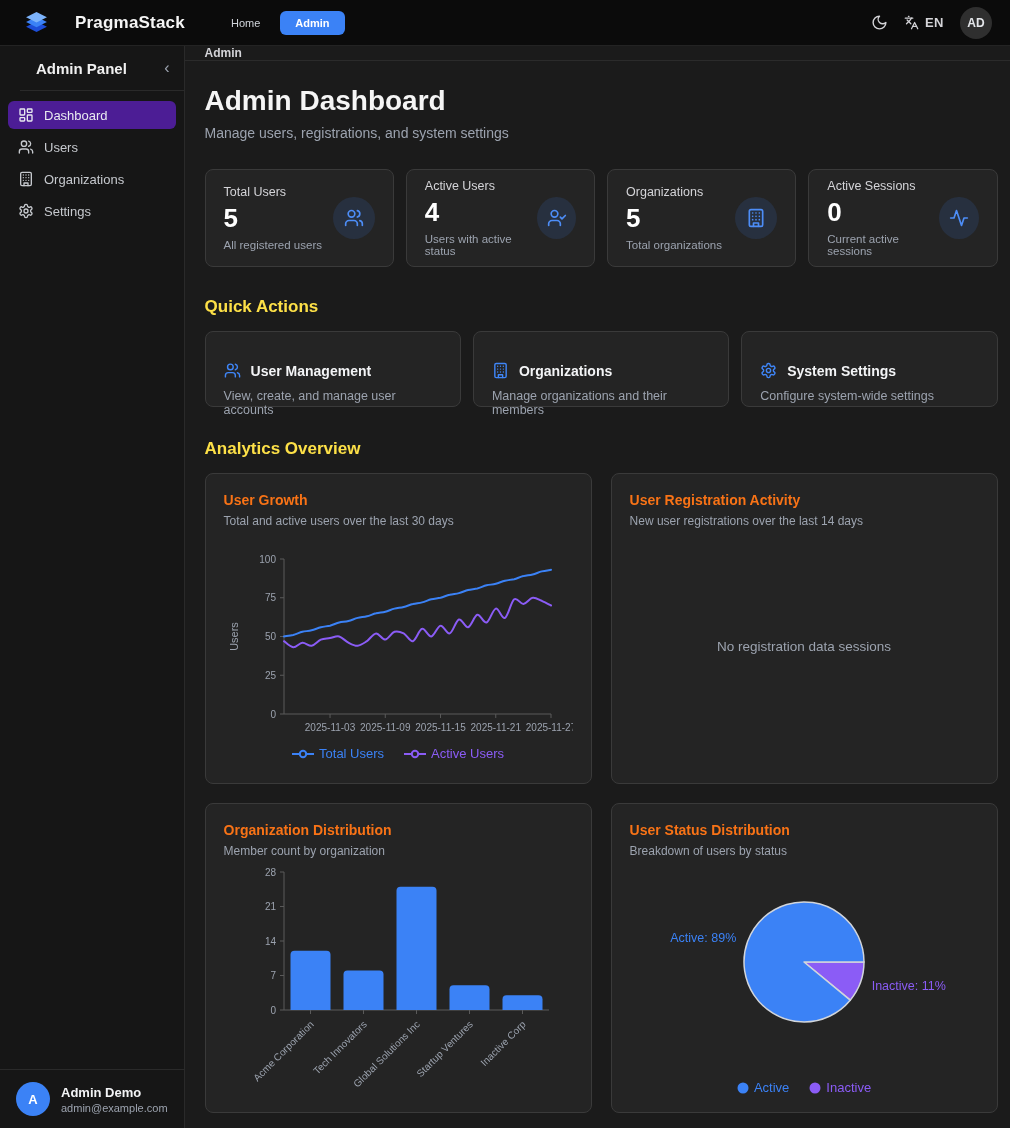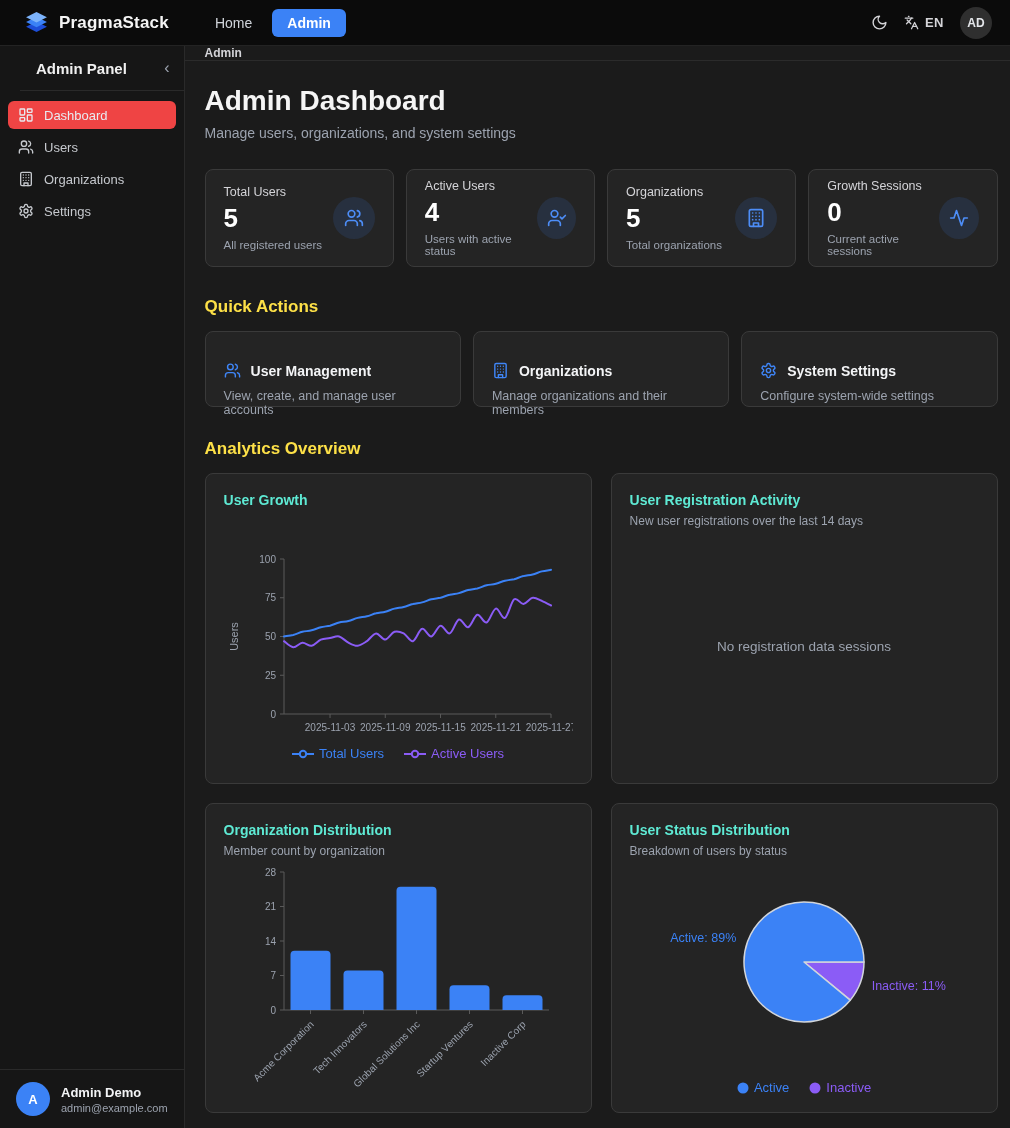--- a/index.html
+++ b/index.html
@@ -8,41 +8,41 @@
     font-family:"Liberation Sans","DejaVu Sans",sans-serif;
     background:#1b1b1b; color:#e5e7eb;
   }
   svg.ic { display:block; }
   
   .navbar {
     height:46px; background:#0b0b0b; border-bottom:1px solid #232323;
     display:flex; align-items:center; justify-content:space-between; padding:0 18px 0 24px;
   }
   .nav-left { display:flex; align-items:center; gap:36px; }
-  .brand { display:flex; align-items:center; gap:10px; }
+  .brand { display:flex; align-items:center; gap:26px; }
   .brand-name { font-size:17px; font-weight:bold; color:#f5f5f5; letter-spacing:.2px; }
   .nav-links { display:flex; align-items:center; gap:10px; }
-  .nav-link { font-size:14px; color:#d1d5db; text-decoration:none; padding:6px 10px; cursor:pointer; }
+  .nav-link { font-size:11px; color:#d1d5db; text-decoration:none; padding:6px 10px; cursor:pointer; }
   .nav-link.active { background:#3b82f6; color:#fff; border-radius:6px; padding:6px 15px; font-weight:bold; }
   .nav-right { display:flex; align-items:center; gap:16px; }
   .icon-btn { background:none; border:none; color:#d4d4d8; display:flex; align-items:center; gap:6px; cursor:pointer; font-size:13px; font-weight:bold; letter-spacing:.5px; }
   .avatar { width:32px; height:32px; border-radius:50%; background:#2f2f2f; color:#e5e7eb;
     display:flex; align-items:center; justify-content:center; font-size:12px; font-weight:bold; cursor:pointer; }
   
   .shell { display:flex; height:1082px; }
   .sidebar { width:190px; background:#161616; border-right:1px solid #2a2a2a; display:flex; flex-direction:column; }
   .sidebar-header { height:45px; display:flex; align-items:center; justify-content:space-between;
     padding:0 14px 0 16px; border-bottom:1px solid #2a2a2a;margin-left:20px; }
   .sidebar-title { font-size:15px; font-weight:bold; color:#f0f0f0; }
   .collapse-btn { background:none; border:none; color:#9ca3af; font-size:16px; cursor:pointer; line-height:1; }
   .sidebar-nav { flex:1; padding:10px 8px; display:flex; flex-direction:column; gap:4px; }
   .side-item { display:flex; align-items:center; gap:10px; padding:6px 10px; border-radius:6px;
     color:#c6c9ce; font-size:13px; cursor:pointer; }
   .side-item svg { flex:0 0 auto; }
-  .side-item.active { background:#ef4444; color:#e8eaf0; }
+  .side-item.active { background:#4c1d95; color:#e8eaf0; }
   .sidebar-user { border-top:1px solid #2a2a2a; padding:12px 16px; display:flex; align-items:center; gap:11px; cursor:pointer; }
   .sidebar-user .u-avatar { width:34px; height:34px; border-radius:50%; background:#3b82f6; color:#fff;
     display:flex; align-items:center; justify-content:center; font-size:13px; font-weight:bold; }
   .u-name { font-size:13px; font-weight:bold; color:#f3f4f6; }
   .u-email { font-size:11px; color:#9ca3af; margin-top:2px; }
   
   .main { flex:1; display:flex; flex-direction:column; background:#1b1b1b; }
   .breadcrumb-bar { height:34px; display:flex; align-items:center; padding:0 20px; border-bottom:1px solid #2b2b2b; }
   .breadcrumb { font-size:12px; font-weight:bold; color:#d4d4d8; cursor:pointer; }
   .content { padding:24px 13px 18px 20px; }
@@ -64,21 +64,21 @@
   .qa-card { background:#242424; border:1px solid #3a3a3a; border-radius:8px; padding:30px 18px; height:76px; cursor:pointer; }
   .qa-head { display:flex; align-items:center; gap:10px; color:#3f86f8; }
   .qa-title { font-size:14px; font-weight:bold; color:#f3f4f6; }
   .qa-desc { font-size:12.5px; color:#9ca3af; margin-top:10px; }
   
   .an-heading { margin-top:32px; }
   .charts-grid { margin-top:14px; display:grid; grid-template-columns:1fr 1fr; gap:19px; }
   .chart-card { background:#242424; border:1px solid #3a3a3a; border-radius:8px; padding:18px; display:flex; flex-direction:column; }
   .chart-card.r1 { height:311px; }
   .chart-card.r2 { height:310px; }
-  .chart-title { font-size:14px; font-weight:bold; color:#5eead4; }
+  .chart-title { font-size:14px; font-weight:bold; color:#f97316; }
   .chart-subtitle { font-size:12px; color:#9ca3af; margin-top:6px; }
   .chart-body { flex:1; display:flex; flex-direction:column; align-items:center; justify-content:flex-end; }
   .empty-body { flex:1; display:flex; align-items:center; justify-content:center; }
   .empty-msg { font-size:13.5px; color:#9ca3af; }
   .chart-legend { display:flex; align-items:center; justify-content:center; gap:20px; margin:10px 0 4px 0; }
   .lg-item { display:flex; align-items:center; gap:5px; font-size:13px; }
 </style>
 </head>
 <body>
 
@@ -192,21 +192,21 @@
         </div>
       </div>
     </aside>
 
     <main class="main">
       <div class="breadcrumb-bar">
         <span class="breadcrumb">Admin</span>
       </div>
       <div class="content">
         <h1 class="page-title">Admin Dashboard</h1>
-        <p class="page-subtitle">Manage users, organizations, and system settings</p>
+        <p class="page-subtitle">Manage users, registrations, and system settings</p>
 
         <div class="stats-row">
           <div class="stat-card">
             <div>
               <div class="stat-label">Total Users</div>
               <div class="stat-value">5</div>
               <div class="stat-desc">All registered users</div>
             </div>
             <div class="stat-icon">
               <svg class="ic" width="20" height="20" viewBox="0 0 24 24" fill="none" stroke="currentColor" stroke-width="2" stroke-linecap="round" stroke-linejoin="round">
@@ -248,21 +248,21 @@
                   <path d="M12 14h.01"></path>
                   <path d="M16 10h.01"></path>
                   <path d="M16 14h.01"></path>
                   <path d="M8 10h.01"></path>
                   <path d="M8 14h.01"></path>
                 </svg>
             </div>
           </div>
           <div class="stat-card">
             <div>
-              <div class="stat-label">Growth Sessions</div>
+              <div class="stat-label">Active Sessions</div>
               <div class="stat-value">0</div>
               <div class="stat-desc">Current active sessions</div>
             </div>
             <div class="stat-icon">
               <svg class="ic" width="20" height="20" viewBox="0 0 24 24" fill="none" stroke="currentColor" stroke-width="2" stroke-linecap="round" stroke-linejoin="round">
                   <path d="M22 12h-4l-3 9L9 3l-3 9H2"></path>
                 </svg>
             </div>
           </div>
         </div>
@@ -316,20 +316,21 @@
             </div>
             <div class="qa-desc">Configure system-wide settings</div>
           </div>
         </div>
 
         <h2 class="section-heading an-heading">Analytics Overview</h2>
         <div class="charts-grid">
 
           <div class="chart-card r1">
             <div class="chart-title">User Growth</div>
+            <div class="chart-subtitle">Total and active users over the last 30 days</div>
             <div class="chart-body">
               <svg width="349" height="185" viewBox="0 0 349 185">
                   <g stroke="#5a5a5a" stroke-width="1" fill="none">
                     <path d="M60,8 V163 H327"></path>
                     <line x1="56" y1="163" x2="60" y2="163"></line>
                     <line x1="56" y1="124.25" x2="60" y2="124.25"></line>
                     <line x1="56" y1="85.5" x2="60" y2="85.5"></line>
                     <line x1="56" y1="46.75" x2="60" y2="46.75"></line>
                     <line x1="56" y1="8" x2="60" y2="8"></line>
                     <line x1="106.0344827586207" y1="163" x2="106.0344827586207" y2="167"></line>

